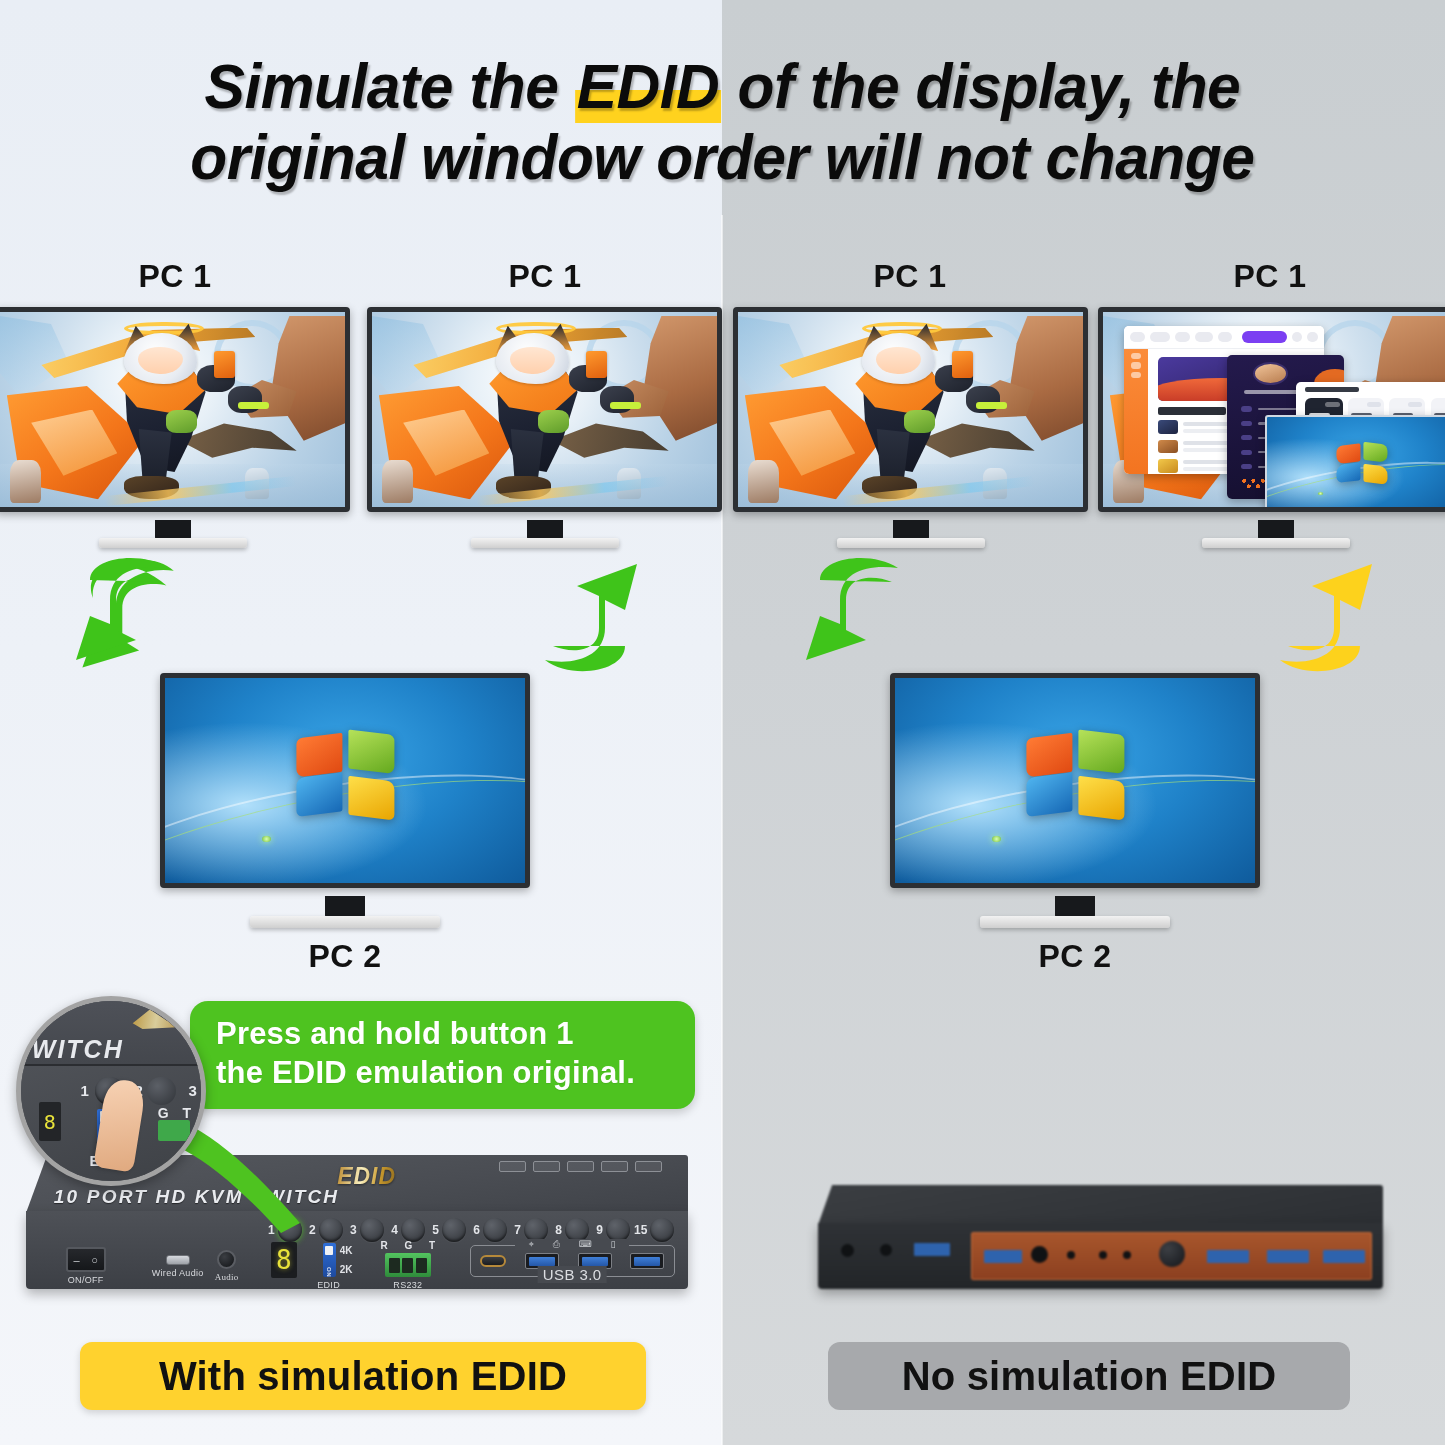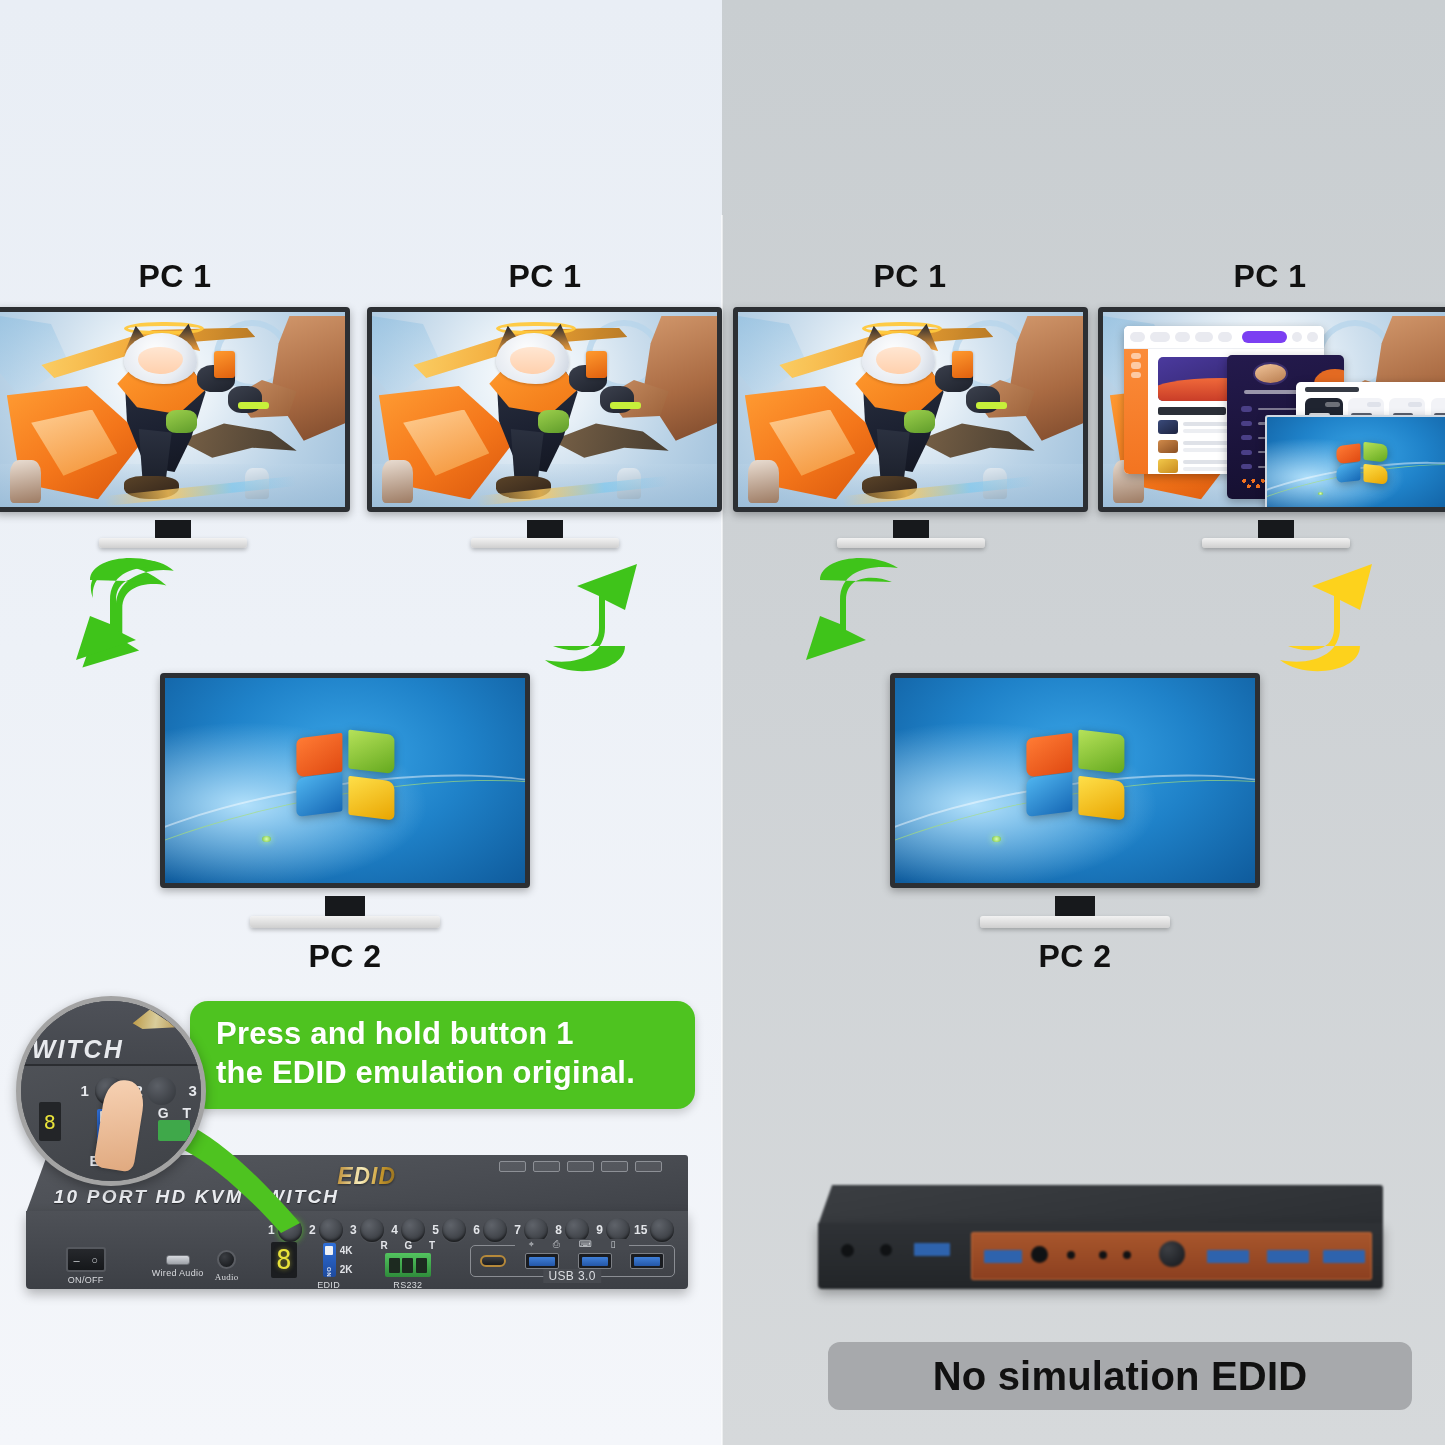--- a/index.html
+++ b/index.html
@@ -372,21 +372,21 @@
   .rs-block { width:46px; height:24px; background:linear-gradient(180deg,#53c45f,#2f8c3b);
               border-radius:2px; display:flex; align-items:center;
               justify-content:space-around; padding:0 3px; }
   .rs-block i { width:11px; height:15px; background:#1d2a20; border-radius:1px; }
   .usb-group { position:absolute; border:1px solid #8a8d93; border-radius:5px;
                display:flex; align-items:center; justify-content:space-around; }
   .usb-icons { position:absolute; top:-7px; left:22%; width:56%; display:flex;
                justify-content:space-around; background:#474a50; padding:0 4px;
                font-size:9px; color:#cfd2d7; }
   .usb-cap { position:absolute; bottom:-7px; left:50%; transform:translateX(-50%);
-             background:#474a50; padding:0 5px; font-size:12px; color:#dcdee2; letter-spacing:.4px;margin-top:12px; }
+             background:#474a50; padding:0 5px; font-size:15px; color:#dcdee2; letter-spacing:.4px;margin-top:12px; }
   .usb-a { width:34px; height:16px; background:#1a1c20; border-radius:2px;
            border:1px solid #7c7f85; display:flex; align-items:center; justify-content:center; }
   .usb-a i { width:26px; height:9px; background:linear-gradient(180deg,#3f7fd8,#2457a8); border-radius:1px; }
   .usb-c { width:26px; height:12px; border-radius:7px;
            background:linear-gradient(180deg,#3b3e43,#1a1c20); border:2px solid #b6893a; }
 
   
   .gendev { position:absolute; filter:blur(1.1px); }
   .gd-top { position:absolute; left:0; top:0; width:100%; height:40px;
             background:linear-gradient(170deg,#3b3e42,#2c2f33);
@@ -411,20 +411,24 @@
 </style>
 </head>
 <body>
 
 <div id="stage">
 
   <div class="bg-left"></div>
   <div class="bg-right"></div>
   <div class="divider"></div>
 
+  <div class="title-wrap">
+    <div class="title-line"><span>Simulate the </span><span class="hl">EDID</span><span> of the display, the</span></div>
+    <div class="title-line">original window order will not change</div>
+  </div>
 
   <div class="mon-label" style="left:0;top:258px;width:350px;">PC 1</div>
   <div class="mon" style="left:-5px;top:307px;width:355px;">
     <div class="bezel" style="height:205px;">
       <div class="screen">
         <div class="game">
           <div class="g-el g-arena-l"></div>
             <div class="g-el g-arena-r"></div>
           <div class="g-el g-ground"></div>
             <div class="g-el g-sword"></div>
@@ -919,15 +923,16 @@
         <div class="gd-dot" style="left:32%;top:18px;width:8px;height:8px;"></div>
         <div class="gd-dot" style="left:38%;top:18px;width:8px;height:8px;"></div>
         <div class="gd-knob" style="left:47%;top:8px;"></div>
         <div class="gd-blue" style="left:59%;top:17px;width:42px;"></div>
         <div class="gd-blue" style="left:74%;top:17px;width:42px;"></div>
         <div class="gd-blue" style="left:88%;top:17px;width:42px;"></div>
       </div>
     </div>
   </div>
 
-  <div class="badge gray" style="left:828px;top:1342px;width:584px;height:68px;">No simulation EDID</div>
+  <div class="badge yellow" style="left:80px;top:1342px;width:566px;height:68px;">With simulation EDID</div>
+  <div class="badge gray" style="left:828px;top:1342px;width:522px;height:68px;">No simulation EDID</div>
 
 </div>
 
 </body></html>

